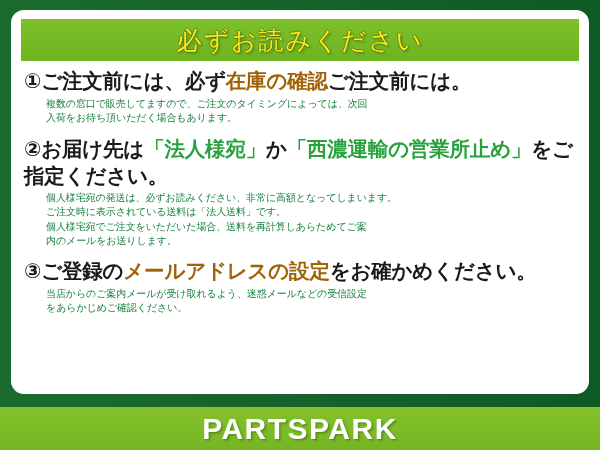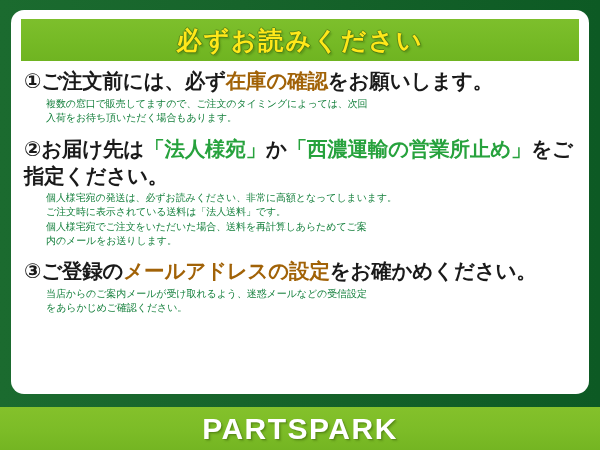--- a/index.html
+++ b/index.html
@@ -63,21 +63,21 @@
   .banner {
     height: 42px;
     background: linear-gradient(to bottom, #7dbf2c 0%, #76ba26 50%, #6fb421 100%);
     display: flex;
     align-items: center;
     justify-content: center;
   }
   .banner-title {
     color: #ffe81a;
     font-size: 25px;
-    font-weight: bold;
+    font-weight: normal;
     letter-spacing: 2px;
     text-shadow:
        1px 0 0 rgba(70,110,20,.55),
       -1px 0 0 rgba(70,110,20,.55),
        0 1px 0 rgba(70,110,20,.55),
        0 -1px 0 rgba(70,110,20,.55),
        2px 2px 2px rgba(50,90,10,.35);
   }
 
   
@@ -118,21 +118,21 @@
 
   <div class="sheet">
 
     <div class="banner">
       <div class="banner-title">必ずお読みください</div>
     </div>
 
     <div class="items">
 
       <div class="item">
-        <div class="item-head"><span>①</span><span>ご注文前には、必ず</span><span class="hl-green">在庫の確認</span><span>をお願いします。</span></div>
+        <div class="item-head"><span>①</span><span>ご注文前には、必ず</span><span class="hl-green">在庫の確認</span><span>ご注文前には。</span></div>
         <div class="item-body">複数の窓口で販売してますので、ご注文のタイミングによっては、次回
 入荷をお待ち頂いただく場合もあります。</div>
       </div>
 
       <div class="item sp-1">
         <div class="item-head wrapline"><span>②</span><span>お届け先は</span><span class="hl-green-2">「法人様宛」</span><span>か</span><span class="hl-green-2">「西濃運輸の営業所止め」</span><span>をご指定ください。</span></div>
         <div class="item-body">個人様宅宛の発送は、必ずお読みください、非常に高額となってしまいます。
 ご注文時に表示されている送料は「法人送料」です。
 個人様宅宛でご注文をいただいた場合、送料を再計算しあらためてご案
 内のメールをお送りします。</div>

